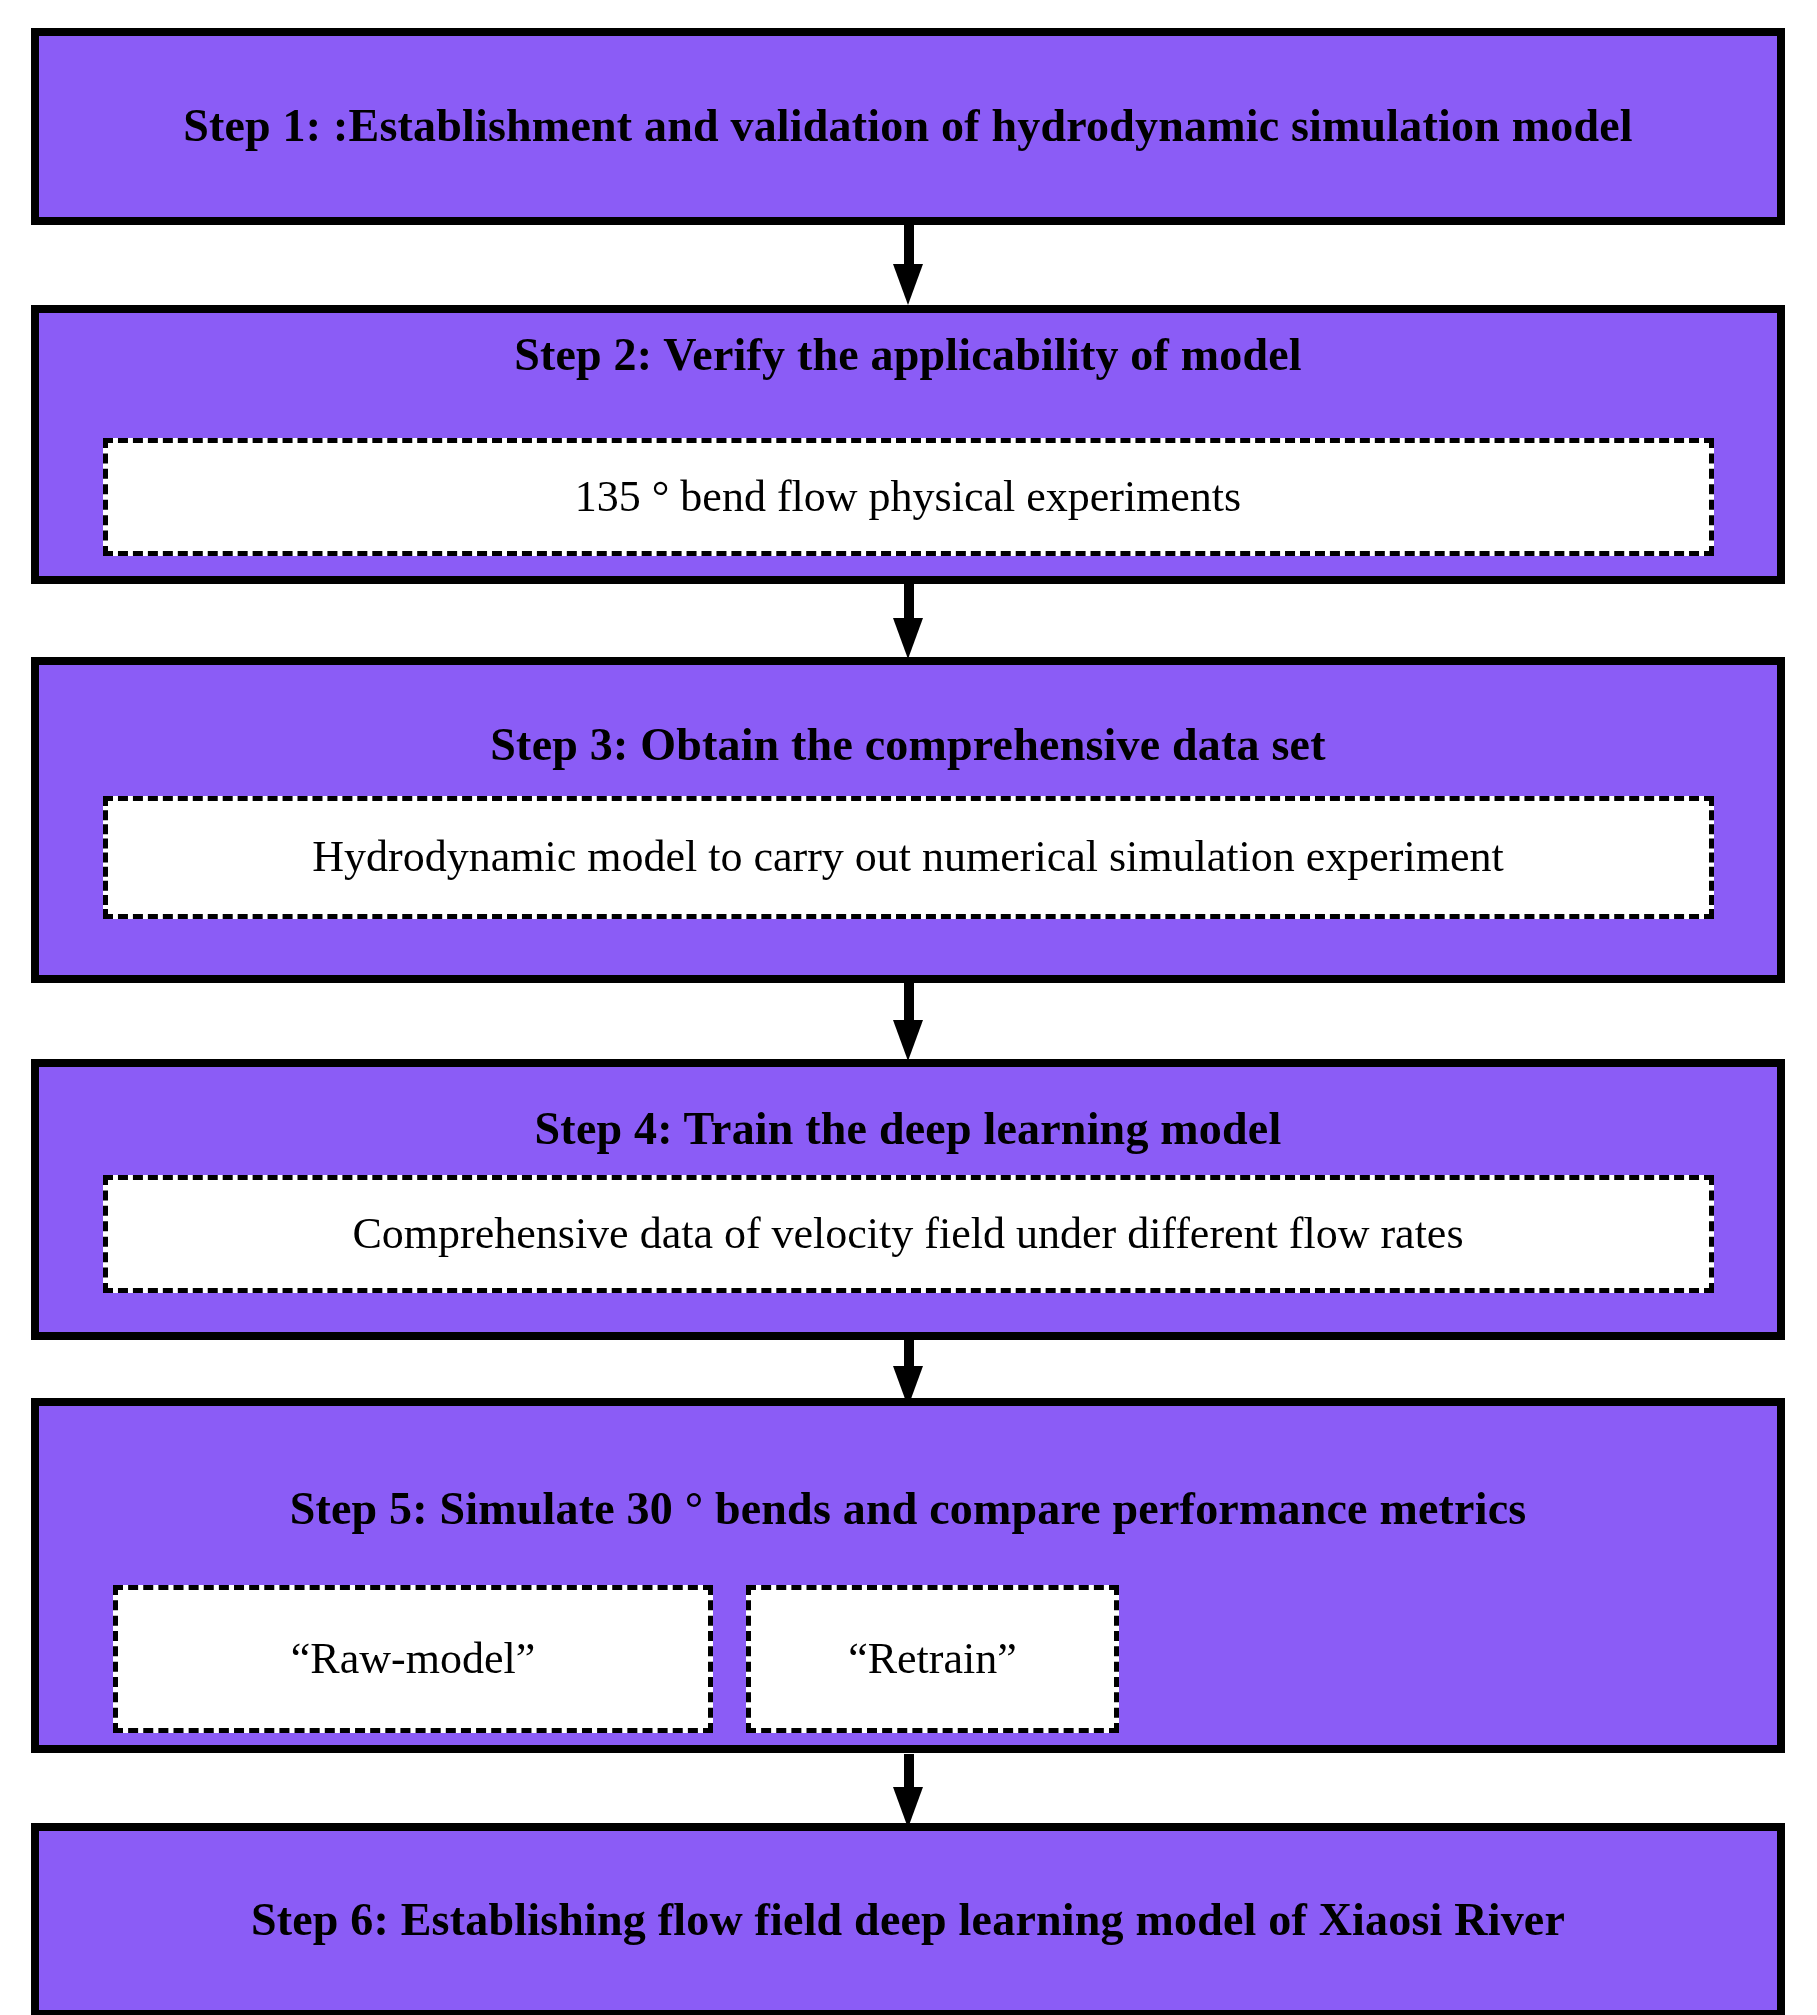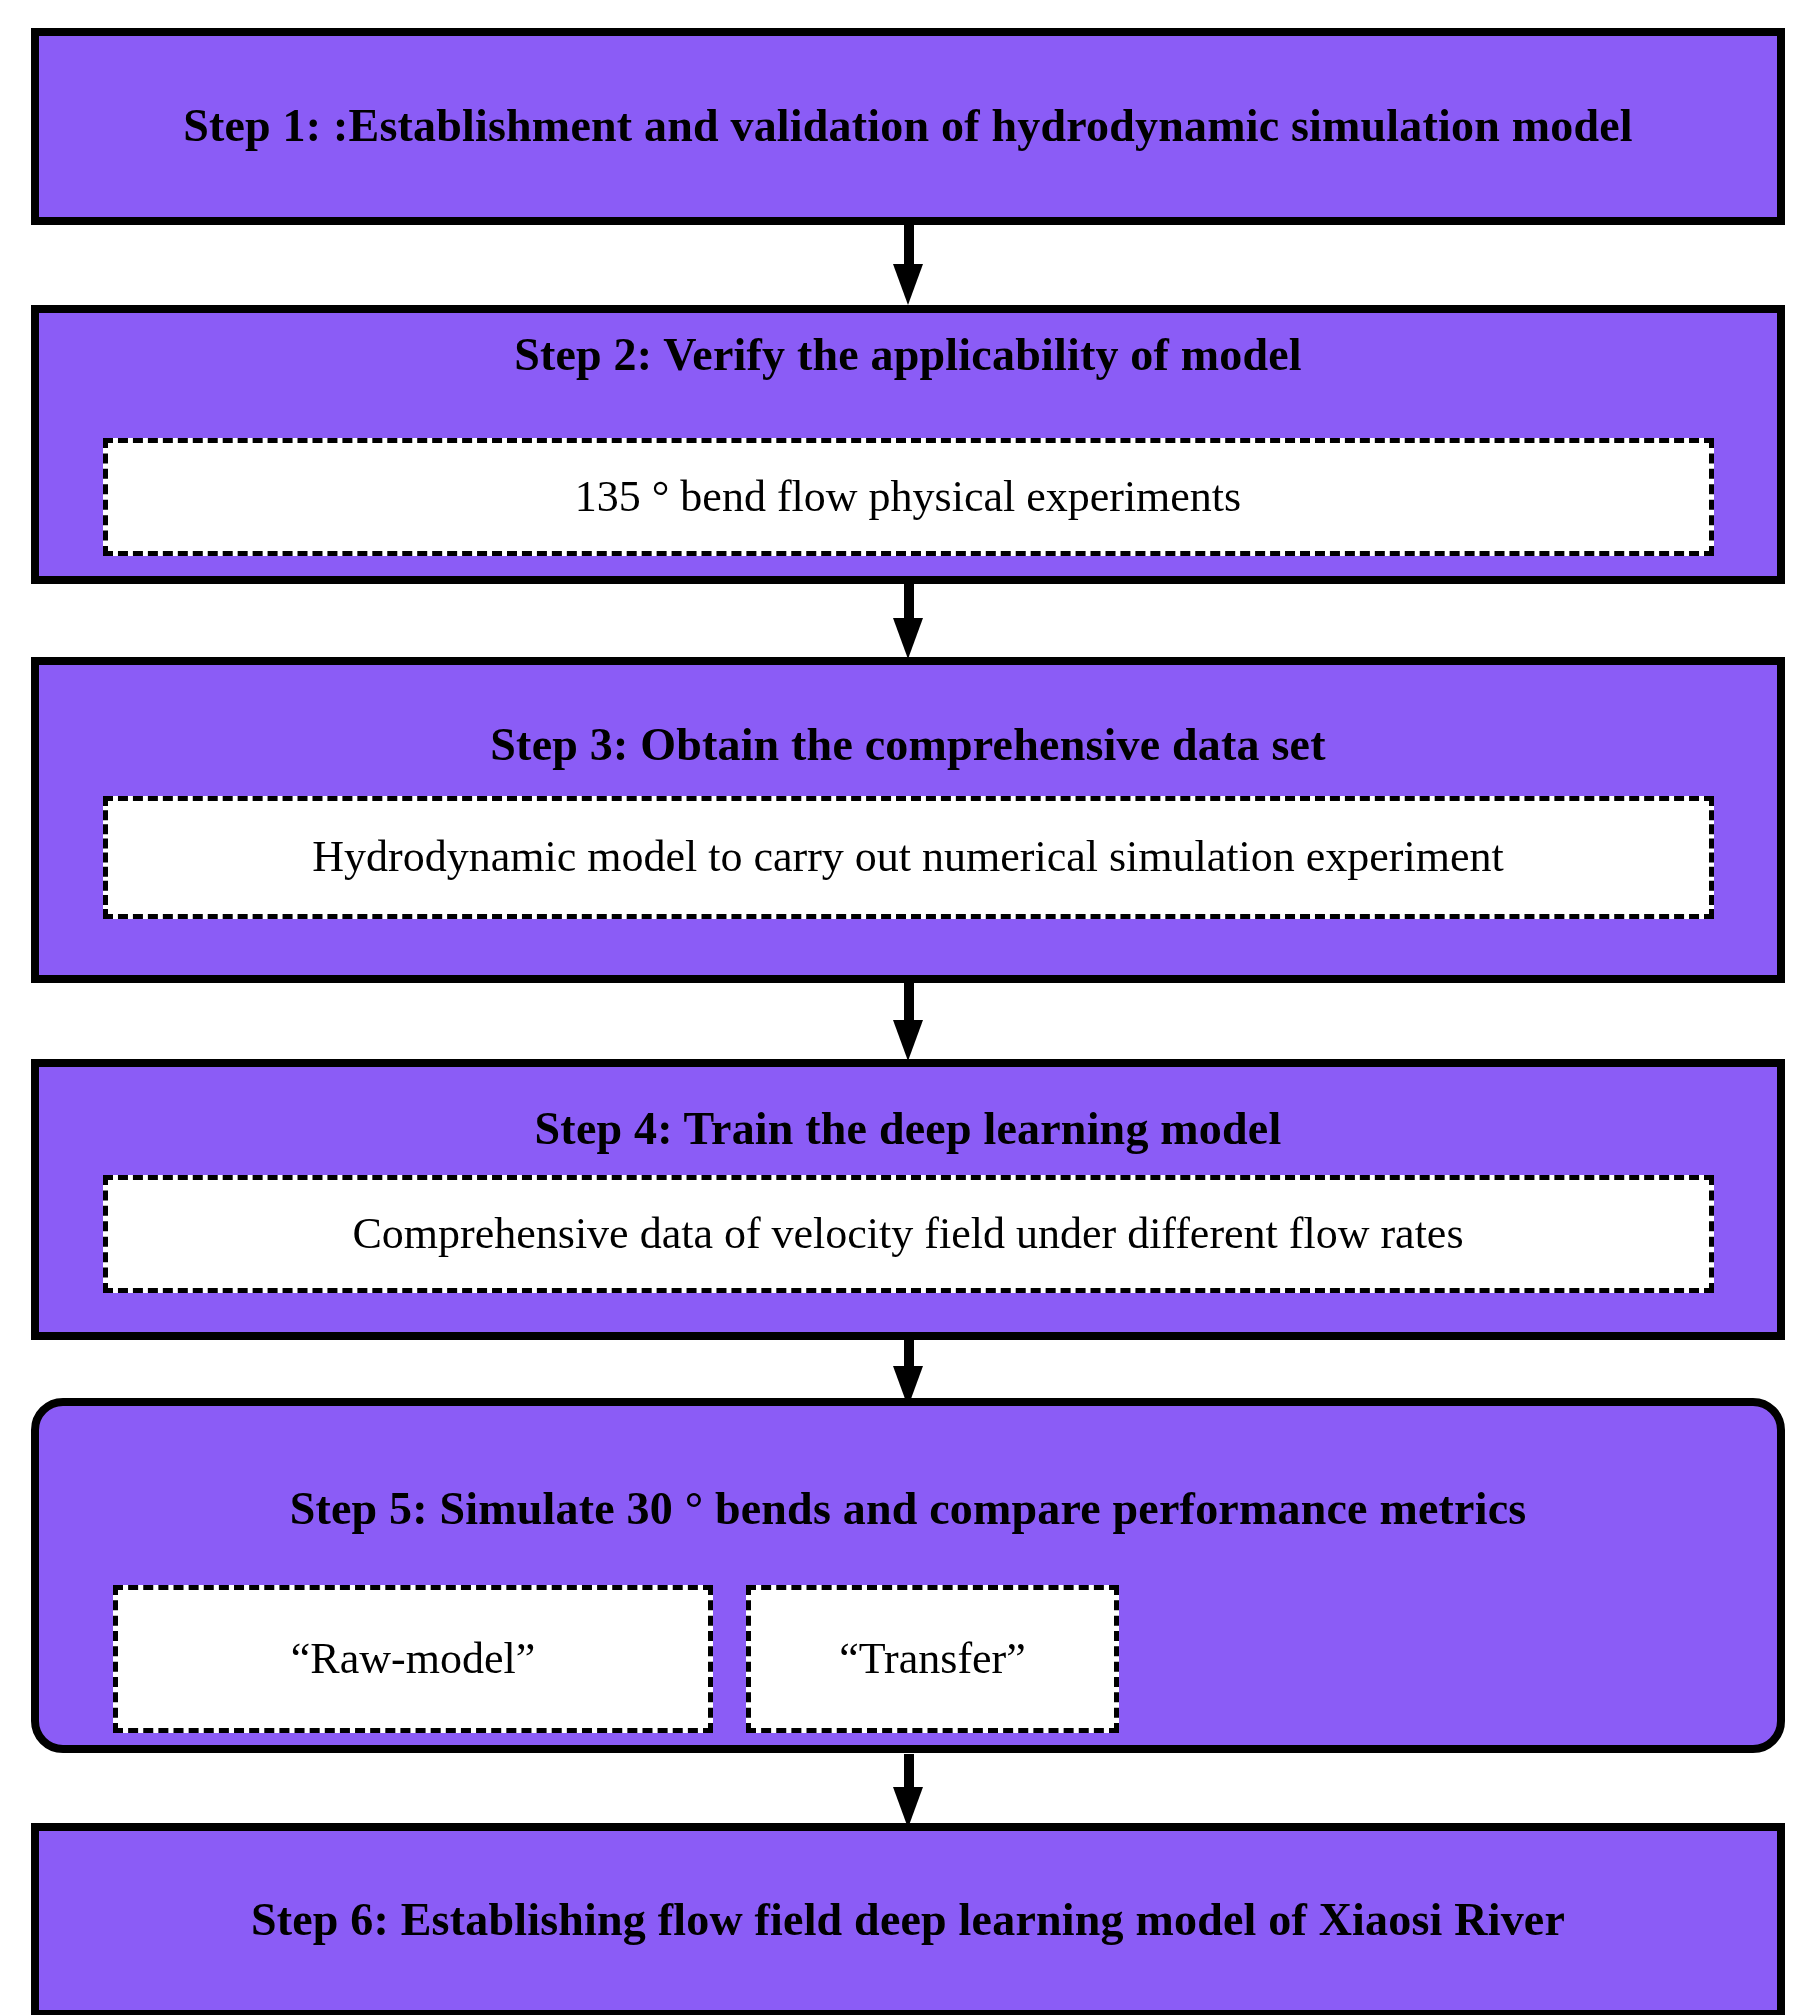--- a/index.html
+++ b/index.html
@@ -145,30 +145,30 @@
     <div class="dashed-box" style="margin-top:18.5px; width:1611px; height:118px;">
       <span class="dashed-text">Comprehensive data of velocity field under different flow rates</span>
     </div>
   </div>
 
   <div class="arrow" style="top:1340px; height:63px;">
     <div class="stem" style="height:28px;"></div>
     <div class="head" style="top:26px;"></div>
   </div>
 
-  <div class="step-box" style="top:1398px; height:355px; justify-content:flex-start; align-items:stretch;border-radius:32px;">
+  <div class="step-box" style="top:1398px; height:355px; justify-content:flex-start; align-items:stretch;">
     <div class="step-title" style="margin-top:76px;">Step 5: Simulate 30 ° bends and compare performance metrics</div>
 
     <div class="triple-row" style="top:179px;">
       <div class="dashed-box" style="left:74px; width:600px;">
         <span class="dashed-text">“Raw-model”</span>
       </div>
 
       <div class="dashed-box" style="left:707px; width:373px;">
-        <span class="dashed-text">“Transfer”</span>
+        <span class="dashed-text">“Retrain”</span>
       </div>
 
     </div>
   </div>
 
   <div class="arrow" style="top:1754px; height:72px;">
     <div class="stem" style="height:35px;"></div>
     <div class="head" style="top:33px;"></div>
   </div>
 

